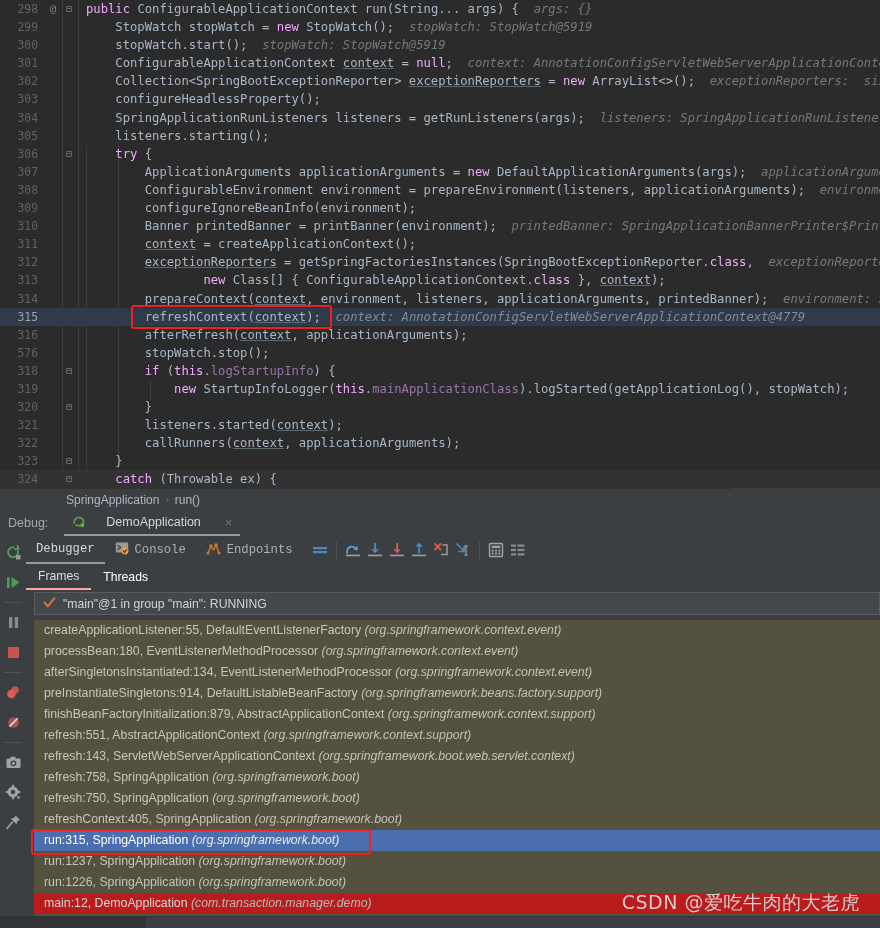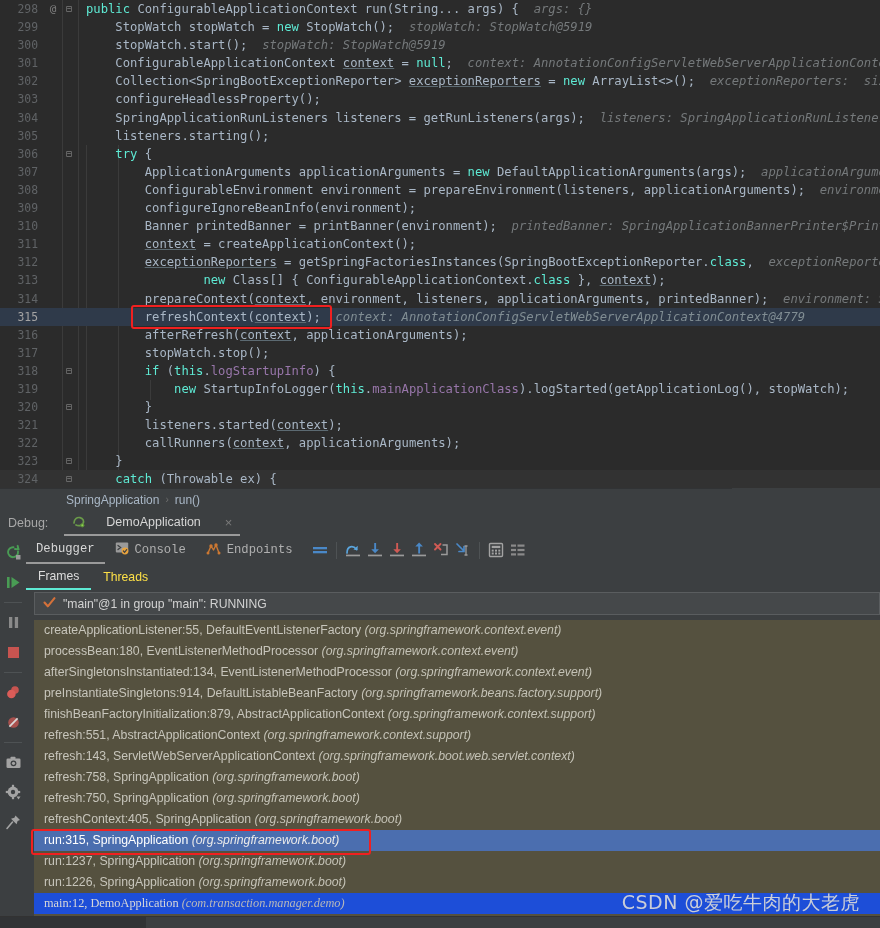--- a/index.html
+++ b/index.html
@@ -36,21 +36,21 @@
   }
   .fold{
     position:absolute;left:62px;top:0;width:14px;text-align:center;
     color:#7a7a7a;font-size:10px;
   }
   .guides{position:absolute;left:0;top:0;width:880px;height:488px;pointer-events:none;}
   .vguide{position:absolute;top:0;bottom:0;width:1px;background:#3b3b3b;}
   .codetext{position:absolute;left:86px;top:0;}
 
   
-  .kw{color:#5eead4;}
+  .kw{color:#f0abfc;}
   .tx{color:#a9b7c6;}
   .fld{color:#9876aa;}
   .hint{color:#75797b;font-style:italic;}
   .hint2{color:#808d93;font-style:italic;}
   .und{text-decoration:underline;text-decoration-color:#5c6a72;}
 
   
   .redbox{position:absolute;border:2px solid #f02020;border-radius:3px;pointer-events:none;}
 
   
@@ -103,22 +103,22 @@
   .ttab.active{border-bottom:2px solid #9a9a9a;color:#d8d8d8;}
   .tbsep{width:1px;height:17px;background:#4e5254;margin:0 5px;}
   .tbtn{width:22px;height:22px;display:flex;align-items:center;justify-content:center;}
 
   
   .subtabs{
     position:absolute;left:26px;top:54px;width:854px;height:26px;
     display:flex;align-items:center;background:#3c3f41;
   }
   .stab{height:26px;padding:0 12px;display:flex;align-items:center;
-    color:#fde047;font-size:12.2px;box-sizing:border-box;}
-  .stab.active{border-bottom:2px solid #5eead4;color:#dcdcdc;}
+    color:#ffffff;font-size:12.2px;box-sizing:border-box;}
+  .stab.active{border-bottom:2px solid #fca5a5;color:#dcdcdc;}
 
   
   .threadbar{
     position:absolute;left:34px;top:82px;width:846px;height:23px;
     background:#45484a;border:1px solid #5a5d5f;box-sizing:border-box;
     display:flex;align-items:center;gap:7px;padding-left:8px;
     color:#d2d2d2;font-size:12.2px;
   }
 
   
@@ -126,21 +126,21 @@
     position:absolute;left:34px;top:110px;width:846px;height:308px;
     background:#55513f;overflow:hidden;
   }
   .frame{
     height:21px;line-height:21px;padding-left:10px;box-sizing:border-box;
     font-size:12.3px;color:#c7c5bb;white-space:nowrap;
   }
   .frame .pkg{font-style:italic;color:#c4c2b6;}
   .frame.selected{background:#4b6eaf;color:#ffffff;}
   .frame.selected .pkg{color:#eaeaea;}
-  .frame.last{background:#1d4ed8;color:#d8d8d8;font-family:Liberation Serif, serif;}
+  .frame.last{background:#b91c1c;color:#d8d8d8;}
   .frame.last .pkg{color:#b9b9b9;}
 
   
   .watermark{
     position:absolute;right:16px;bottom:12px;
     font-size:19px;color:#d8d8d8;opacity:.92;
     font-family:"DejaVu Sans","Liberation Sans",sans-serif;
     letter-spacing:.5px;pointer-events:none;margin-left:14px;
   }
   .bottombar{
@@ -175,21 +175,21 @@
         <div class="code-line"><span class="gutter-num">307</span><span class="codetext">        <span class="tx">ApplicationArguments applicationArguments = </span><span class="kw">new</span><span class="tx"> DefaultApplicationArguments(args);</span>  <span class="hint">applicationArguments</span></span></div>
         <div class="code-line"><span class="gutter-num">308</span><span class="codetext">        <span class="tx">ConfigurableEnvironment environment = prepareEnvironment(listeners, applicationArguments);</span>  <span class="hint">environment:</span></span></div>
         <div class="code-line"><span class="gutter-num">309</span><span class="codetext">        <span class="tx">configureIgnoreBeanInfo(environment);</span></span></div>
         <div class="code-line"><span class="gutter-num">310</span><span class="codetext">        <span class="tx">Banner printedBanner = printBanner(environment);</span>  <span class="hint">printedBanner: SpringApplicationBannerPrinter$PrintedB</span></span></div>
         <div class="code-line"><span class="gutter-num">311</span><span class="codetext">        <span class="tx und">context</span><span class="tx"> = createApplicationContext();</span></span></div>
         <div class="code-line"><span class="gutter-num">312</span><span class="codetext">        <span class="tx und">exceptionReporters</span><span class="tx"> = getSpringFactoriesInstances(SpringBootExceptionReporter.</span><span class="kw">class</span><span class="tx">,</span>  <span class="hint">exceptionReporters:</span></span></div>
         <div class="code-line"><span class="gutter-num">313</span><span class="codetext">                <span class="kw">new</span><span class="tx"> Class[] { ConfigurableApplicationContext.</span><span class="kw">class</span><span class="tx"> }, </span><span class="tx und">context</span><span class="tx">);</span></span></div>
         <div class="code-line"><span class="gutter-num">314</span><span class="codetext">        <span class="tx">prepareContext(</span><span class="tx und">context</span><span class="tx">, environment, listeners, applicationArguments, printedBanner);</span>  <span class="hint">environment: Stan</span></span></div>
         <div class="code-line sel"><span class="gutter-num">315</span><span class="codetext">        <span class="tx">refreshContext(</span><span class="tx und">context</span><span class="tx">);</span>  <span class="hint2">context: AnnotationConfigServletWebServerApplicationContext@4779</span></span></div>
         <div class="code-line"><span class="gutter-num">316</span><span class="codetext">        <span class="tx">afterRefresh(</span><span class="tx und">context</span><span class="tx">, applicationArguments);</span></span></div>
-        <div class="code-line"><span class="gutter-num">317</span><span class="codetext">        <span class="tx">stopWatch.stop();</span></span></div>
+        <div class="code-line"><span class="gutter-num">576</span><span class="codetext">        <span class="tx">stopWatch.stop();</span></span></div>
         <div class="code-line"><span class="gutter-num">318</span><span class="fold">⊟</span><span class="codetext">        <span class="kw">if</span><span class="tx"> (</span><span class="kw">this</span><span class="tx">.</span><span class="fld">logStartupInfo</span><span class="tx">) {</span></span></div>
         <div class="code-line"><span class="gutter-num">319</span><span class="codetext">            <span class="kw">new</span><span class="tx"> StartupInfoLogger(</span><span class="kw">this</span><span class="tx">.</span><span class="fld">mainApplicationClass</span><span class="tx">).logStarted(getApplicationLog(), stopWatch);</span></span></div>
         <div class="code-line"><span class="gutter-num">320</span><span class="fold">⊟</span><span class="codetext">        <span class="tx">}</span></span></div>
         <div class="code-line"><span class="gutter-num">321</span><span class="codetext">        <span class="tx">listeners.started(</span><span class="tx und">context</span><span class="tx">);</span></span></div>
         <div class="code-line"><span class="gutter-num">322</span><span class="codetext">        <span class="tx">callRunners(</span><span class="tx und">context</span><span class="tx">, applicationArguments);</span></span></div>
         <div class="code-line"><span class="gutter-num">323</span><span class="fold">⊟</span><span class="codetext">    <span class="tx">}</span></span></div>
         <div class="code-line sel-soft"><span class="gutter-num">324</span><span class="fold">⊟</span><span class="codetext">    <span class="kw">catch</span><span class="tx"> (Throwable ex) {</span></span></div>
       </div>
     <div class="redbox" id="code-redbox" style="left:131px;top:305px;width:197px;height:20px;"></div>
   </div>

